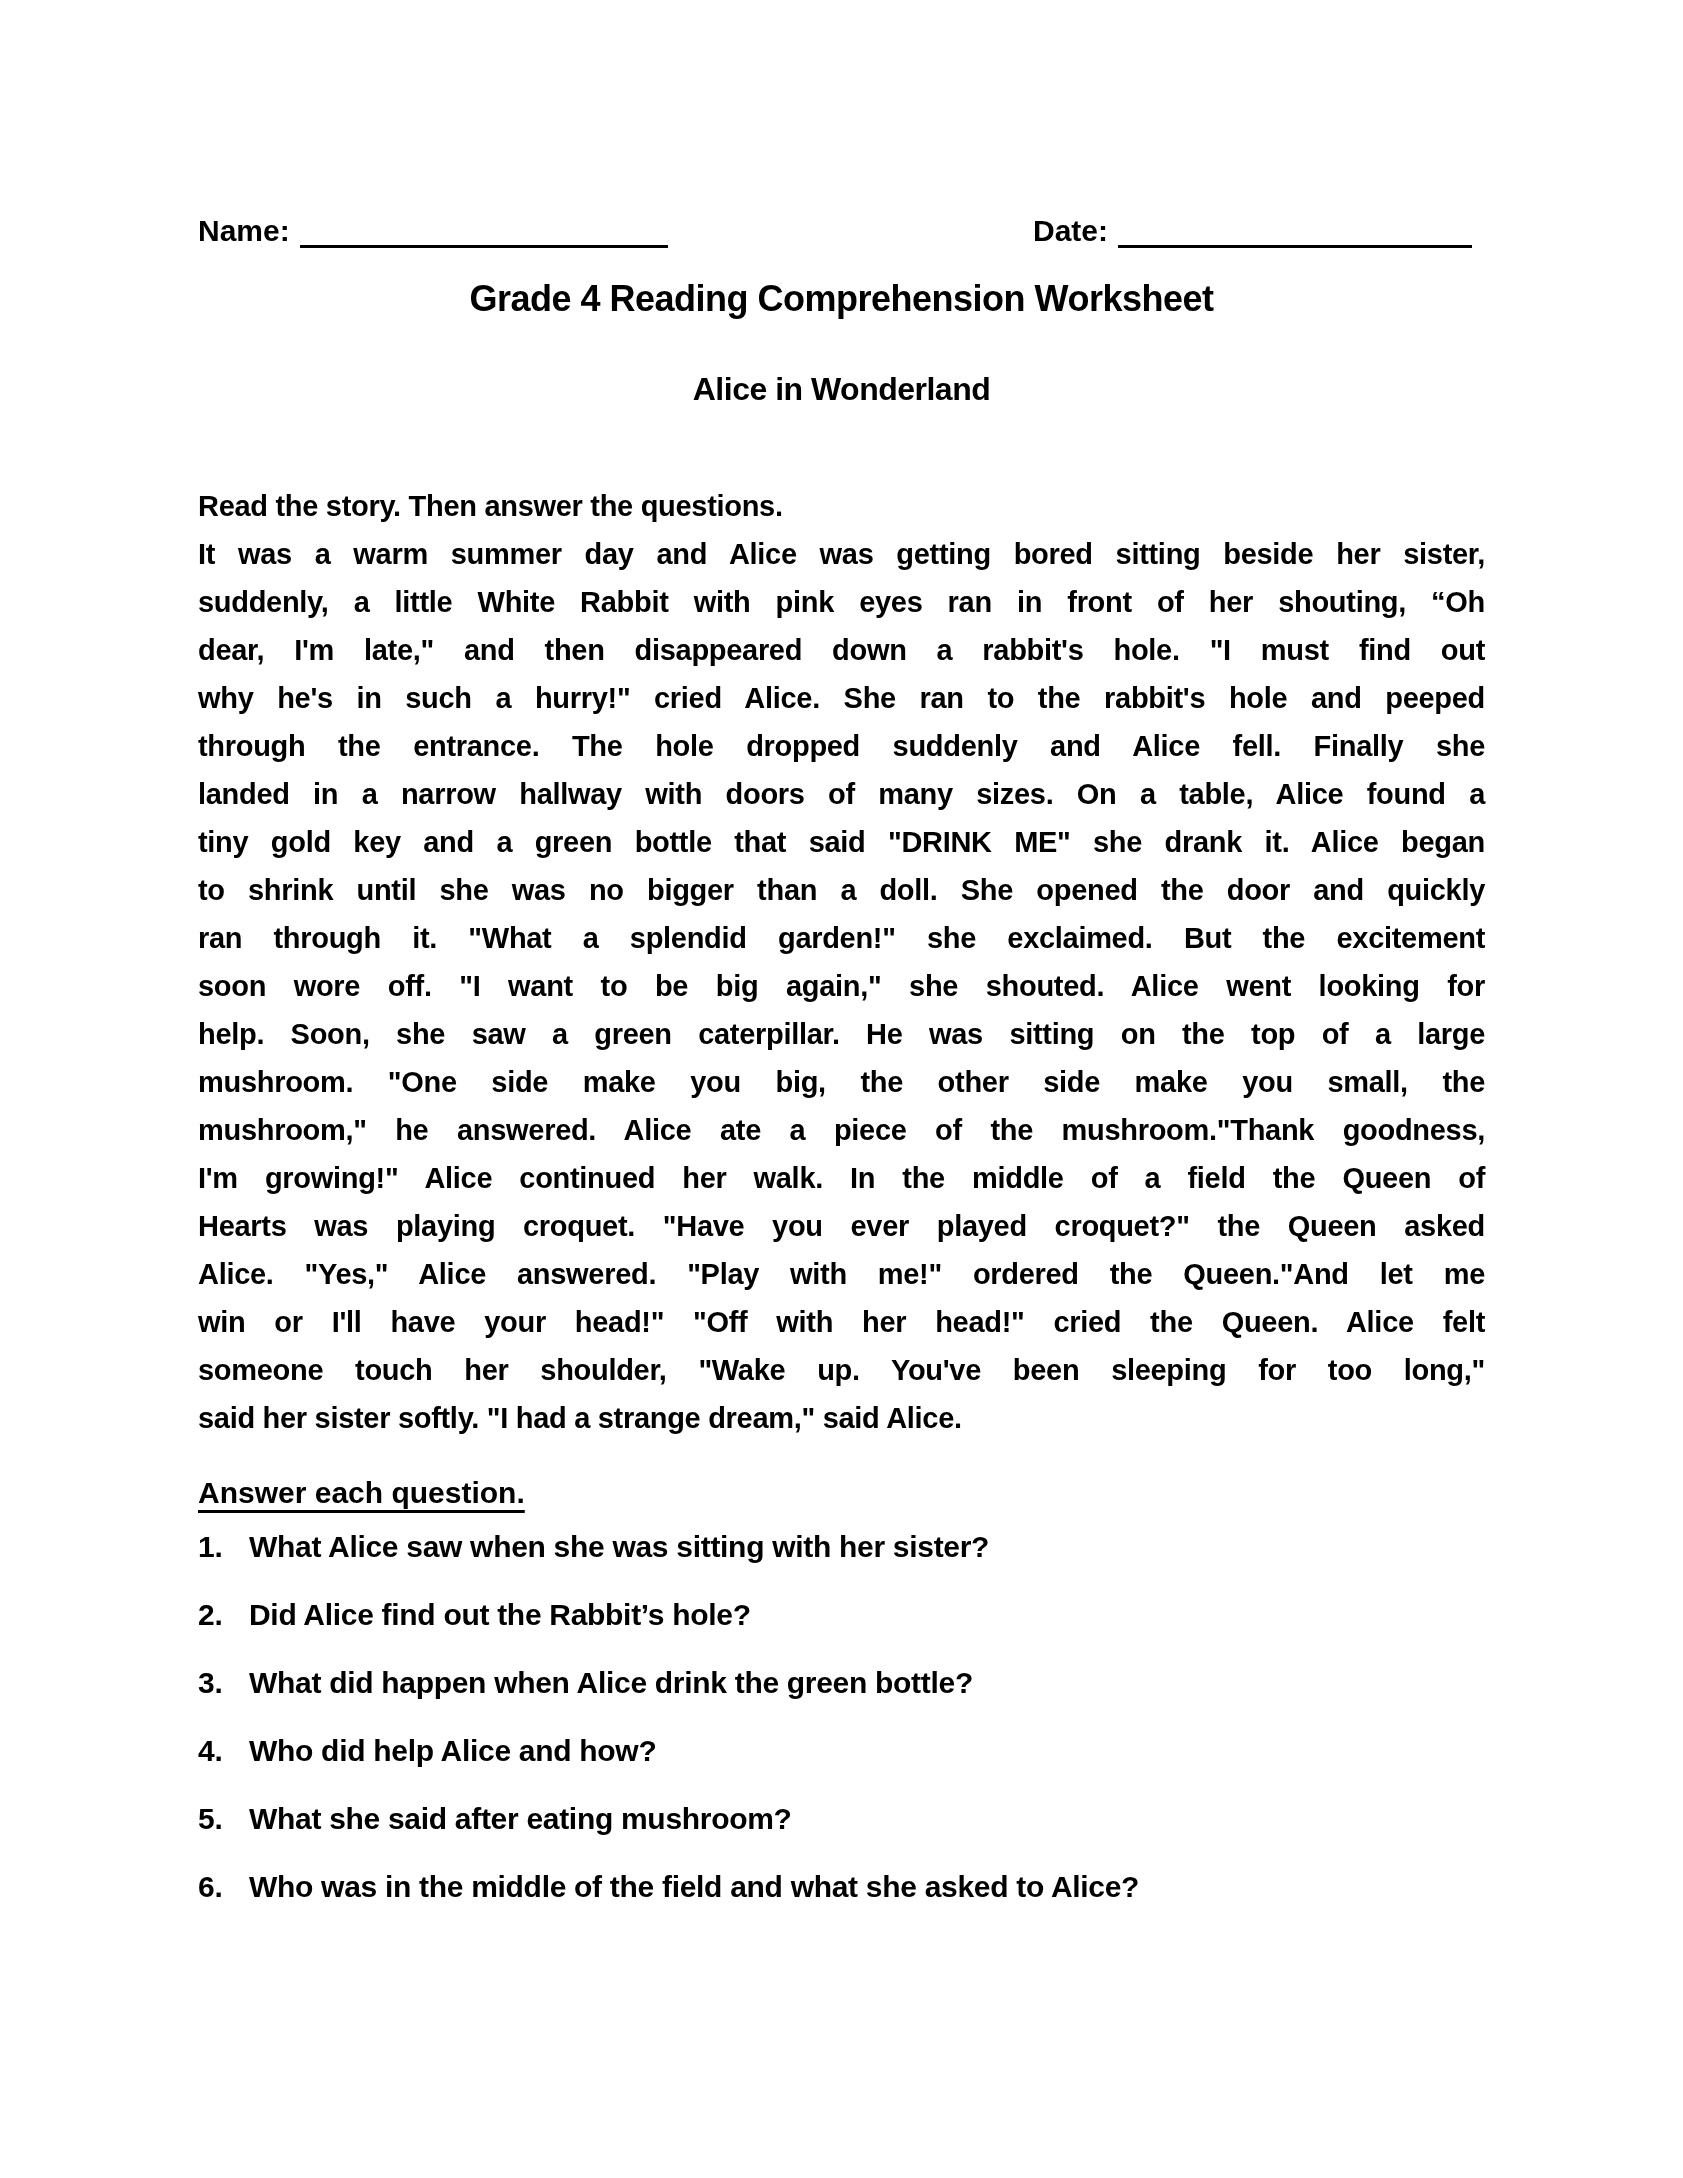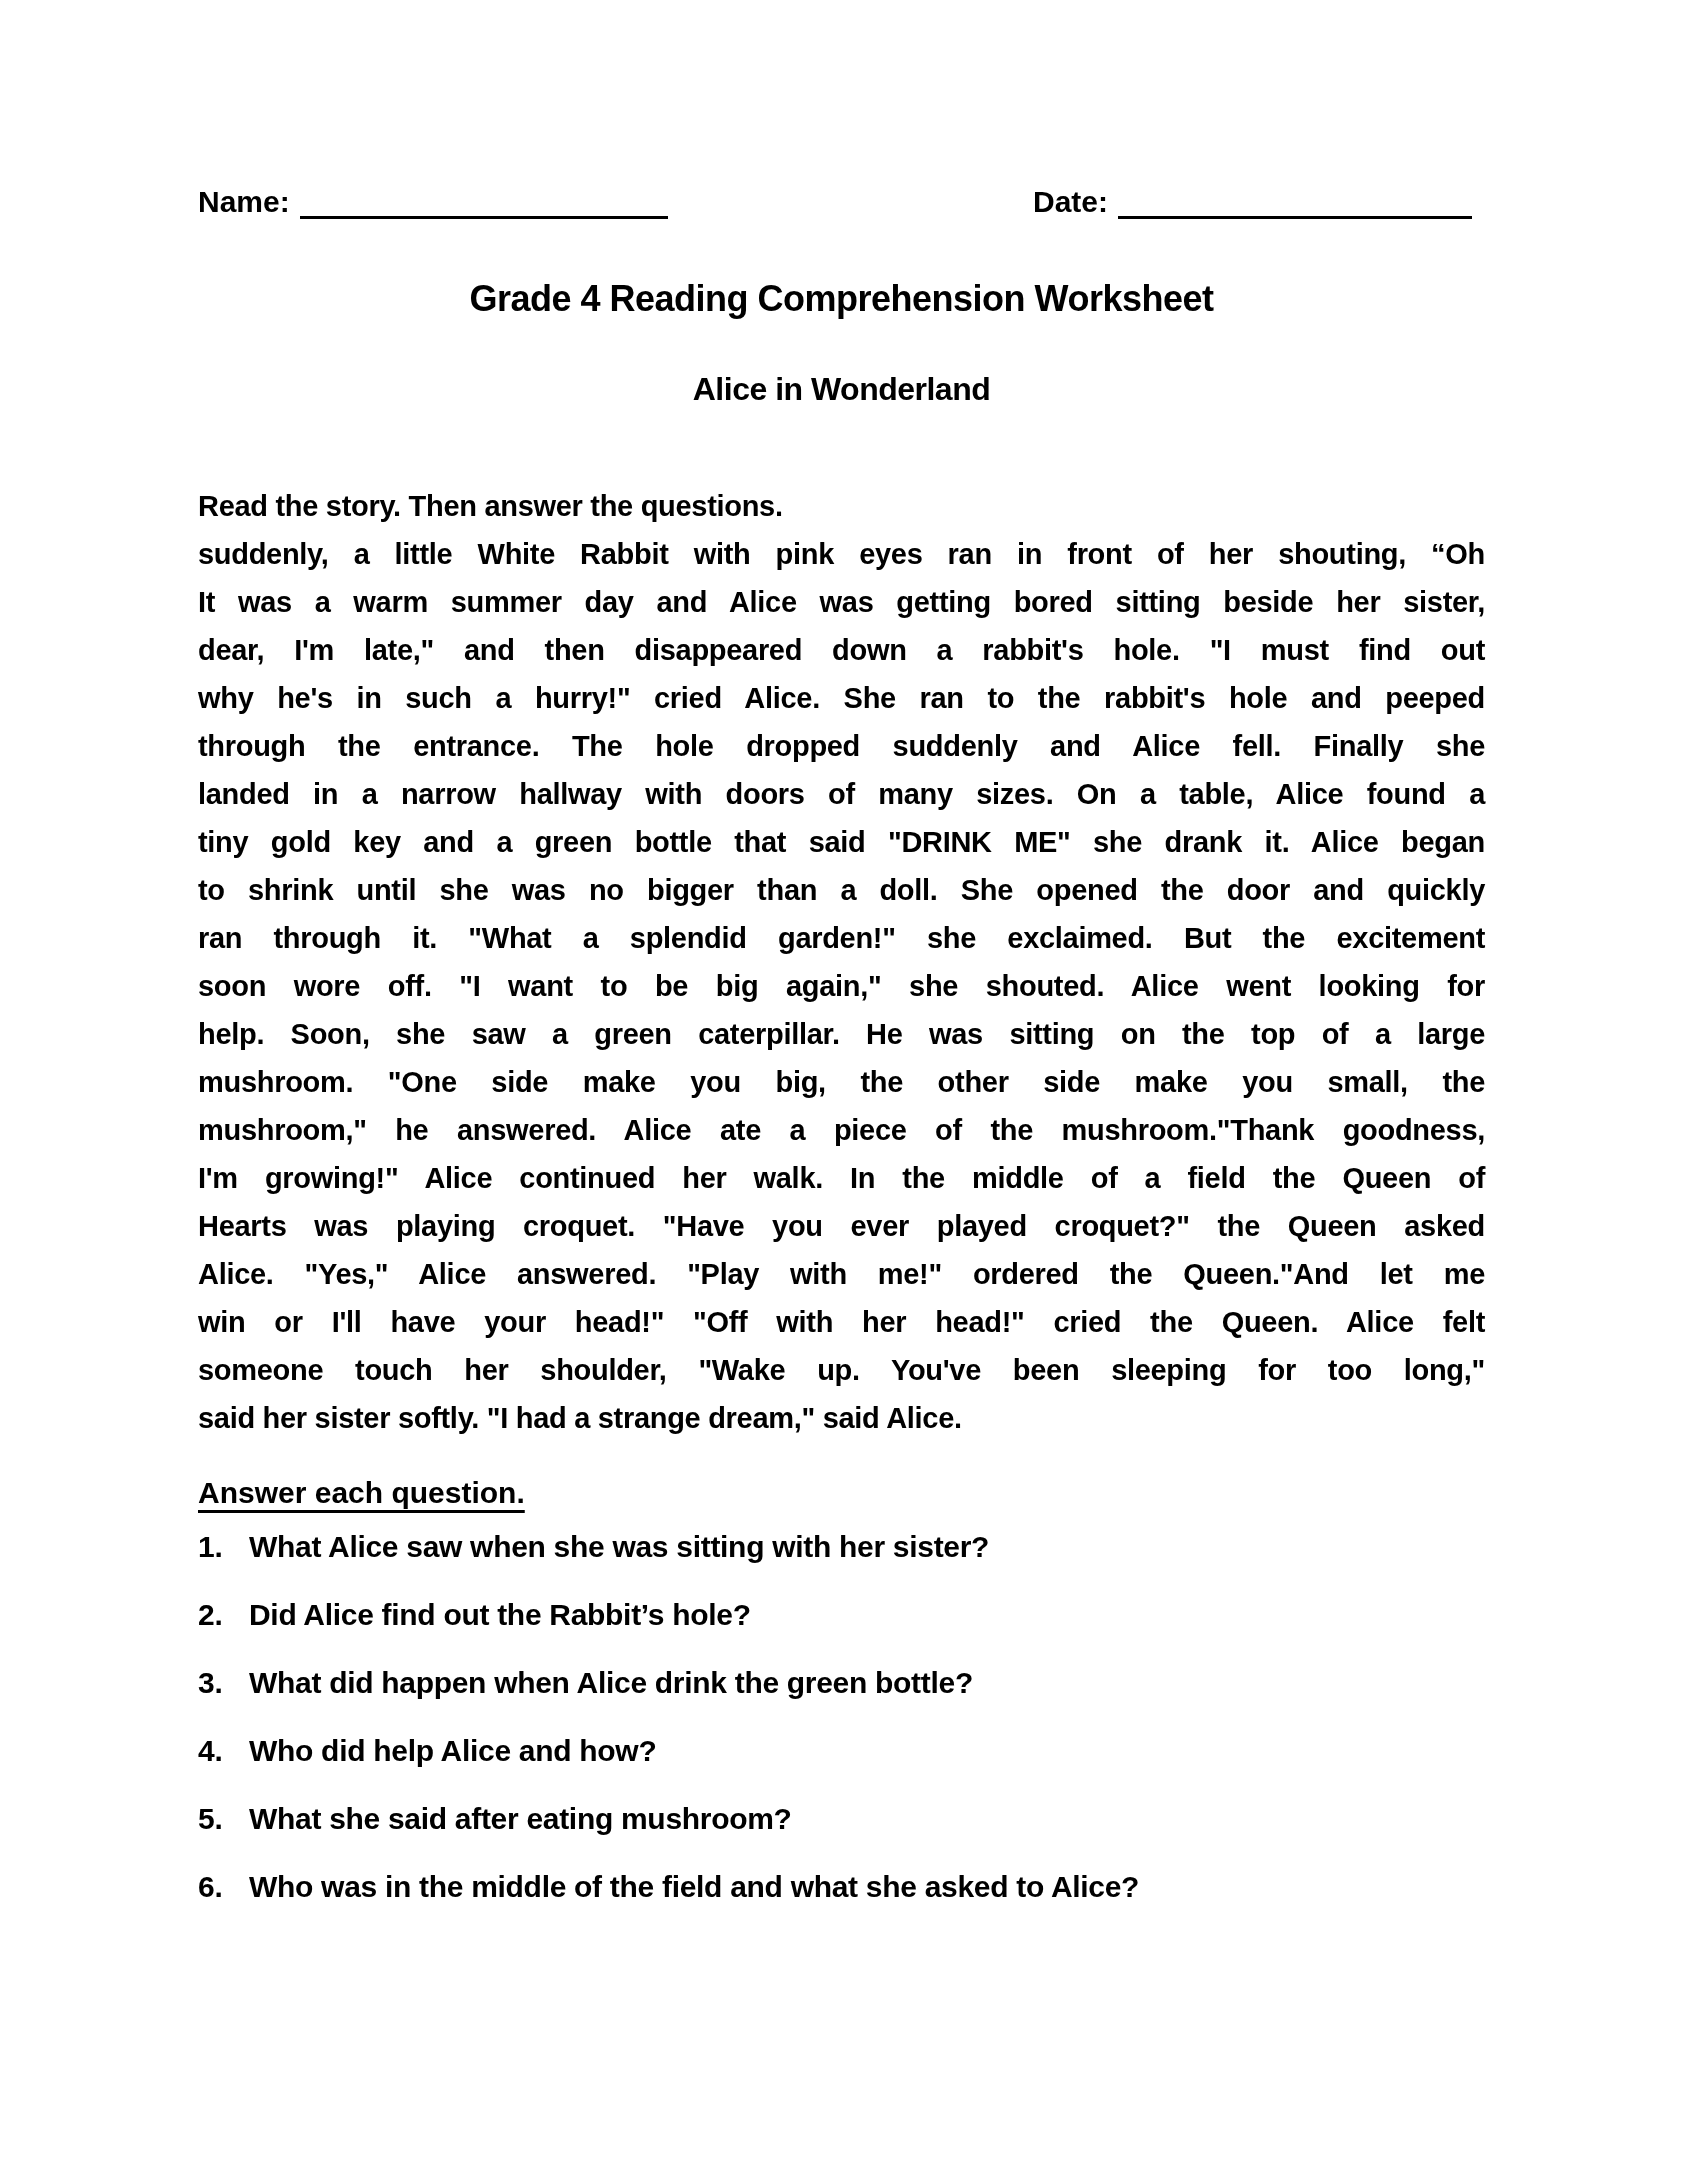--- a/index.html
+++ b/index.html
@@ -8,21 +8,21 @@
     position: relative;
     width: 1683px;
     height: 2178px;
     background: #ffffff;
     color: #000000;
     font-family: "Liberation Sans", sans-serif;
     font-weight: 700;
     overflow: hidden;
   }
   
-  .field { position: absolute; top: 185px; font-size: 30px; white-space: nowrap; }
+  .field { position: absolute; top: 214px; font-size: 30px; white-space: nowrap; }
   .field-name { left: 198px; }
   .field-date { left: 1033px; text-align: center; }
   .blank {
     display: inline-block;
     border-bottom: 3px solid #000;
     height: 34px;
     vertical-align: bottom;
     margin-left: 10px;
   }
   .blank-name { width: 368px; }
@@ -76,22 +76,22 @@
     <span>Date:</span><span class="blank blank-date"></span>
   </div>
 
   <div class="doc-title">Grade 4 Reading Comprehension Worksheet</div>
 
   <div class="doc-subtitle">Alice in Wonderland</div>
 
   <div class="story-block">
     <div class="story-line first">Read the story. Then answer the questions.</div>
     <div>
+        <div class="story-line">It was a warm summer day and Alice was getting bored sitting beside her sister,</div>
         <div class="story-line">suddenly, a little White Rabbit with pink eyes ran in front of her shouting, “Oh</div>
-        <div class="story-line">It was a warm summer day and Alice was getting bored sitting beside her sister,</div>
         <div class="story-line">dear, I'm late,"  and then disappeared down a rabbit's hole. "I must find out</div>
         <div class="story-line">why he's in such a hurry!" cried Alice. She ran to the rabbit's hole and peeped</div>
         <div class="story-line">through the entrance. The hole dropped suddenly and Alice fell. Finally she</div>
         <div class="story-line">landed in a narrow hallway with doors of many sizes. On a table, Alice found a</div>
         <div class="story-line">tiny gold key and a green bottle that said "DRINK ME" she drank it. Alice began</div>
         <div class="story-line">to shrink until she was no bigger than a doll. She opened the door and quickly</div>
         <div class="story-line">ran through it. "What a splendid garden!" she exclaimed.  But the excitement</div>
         <div class="story-line">soon wore off. "I want to be big again," she shouted. Alice went looking for</div>
         <div class="story-line">help. Soon, she saw a green caterpillar. He was sitting on the top of a large</div>
         <div class="story-line">mushroom. "One side make you big, the other side make you small, the</div>

